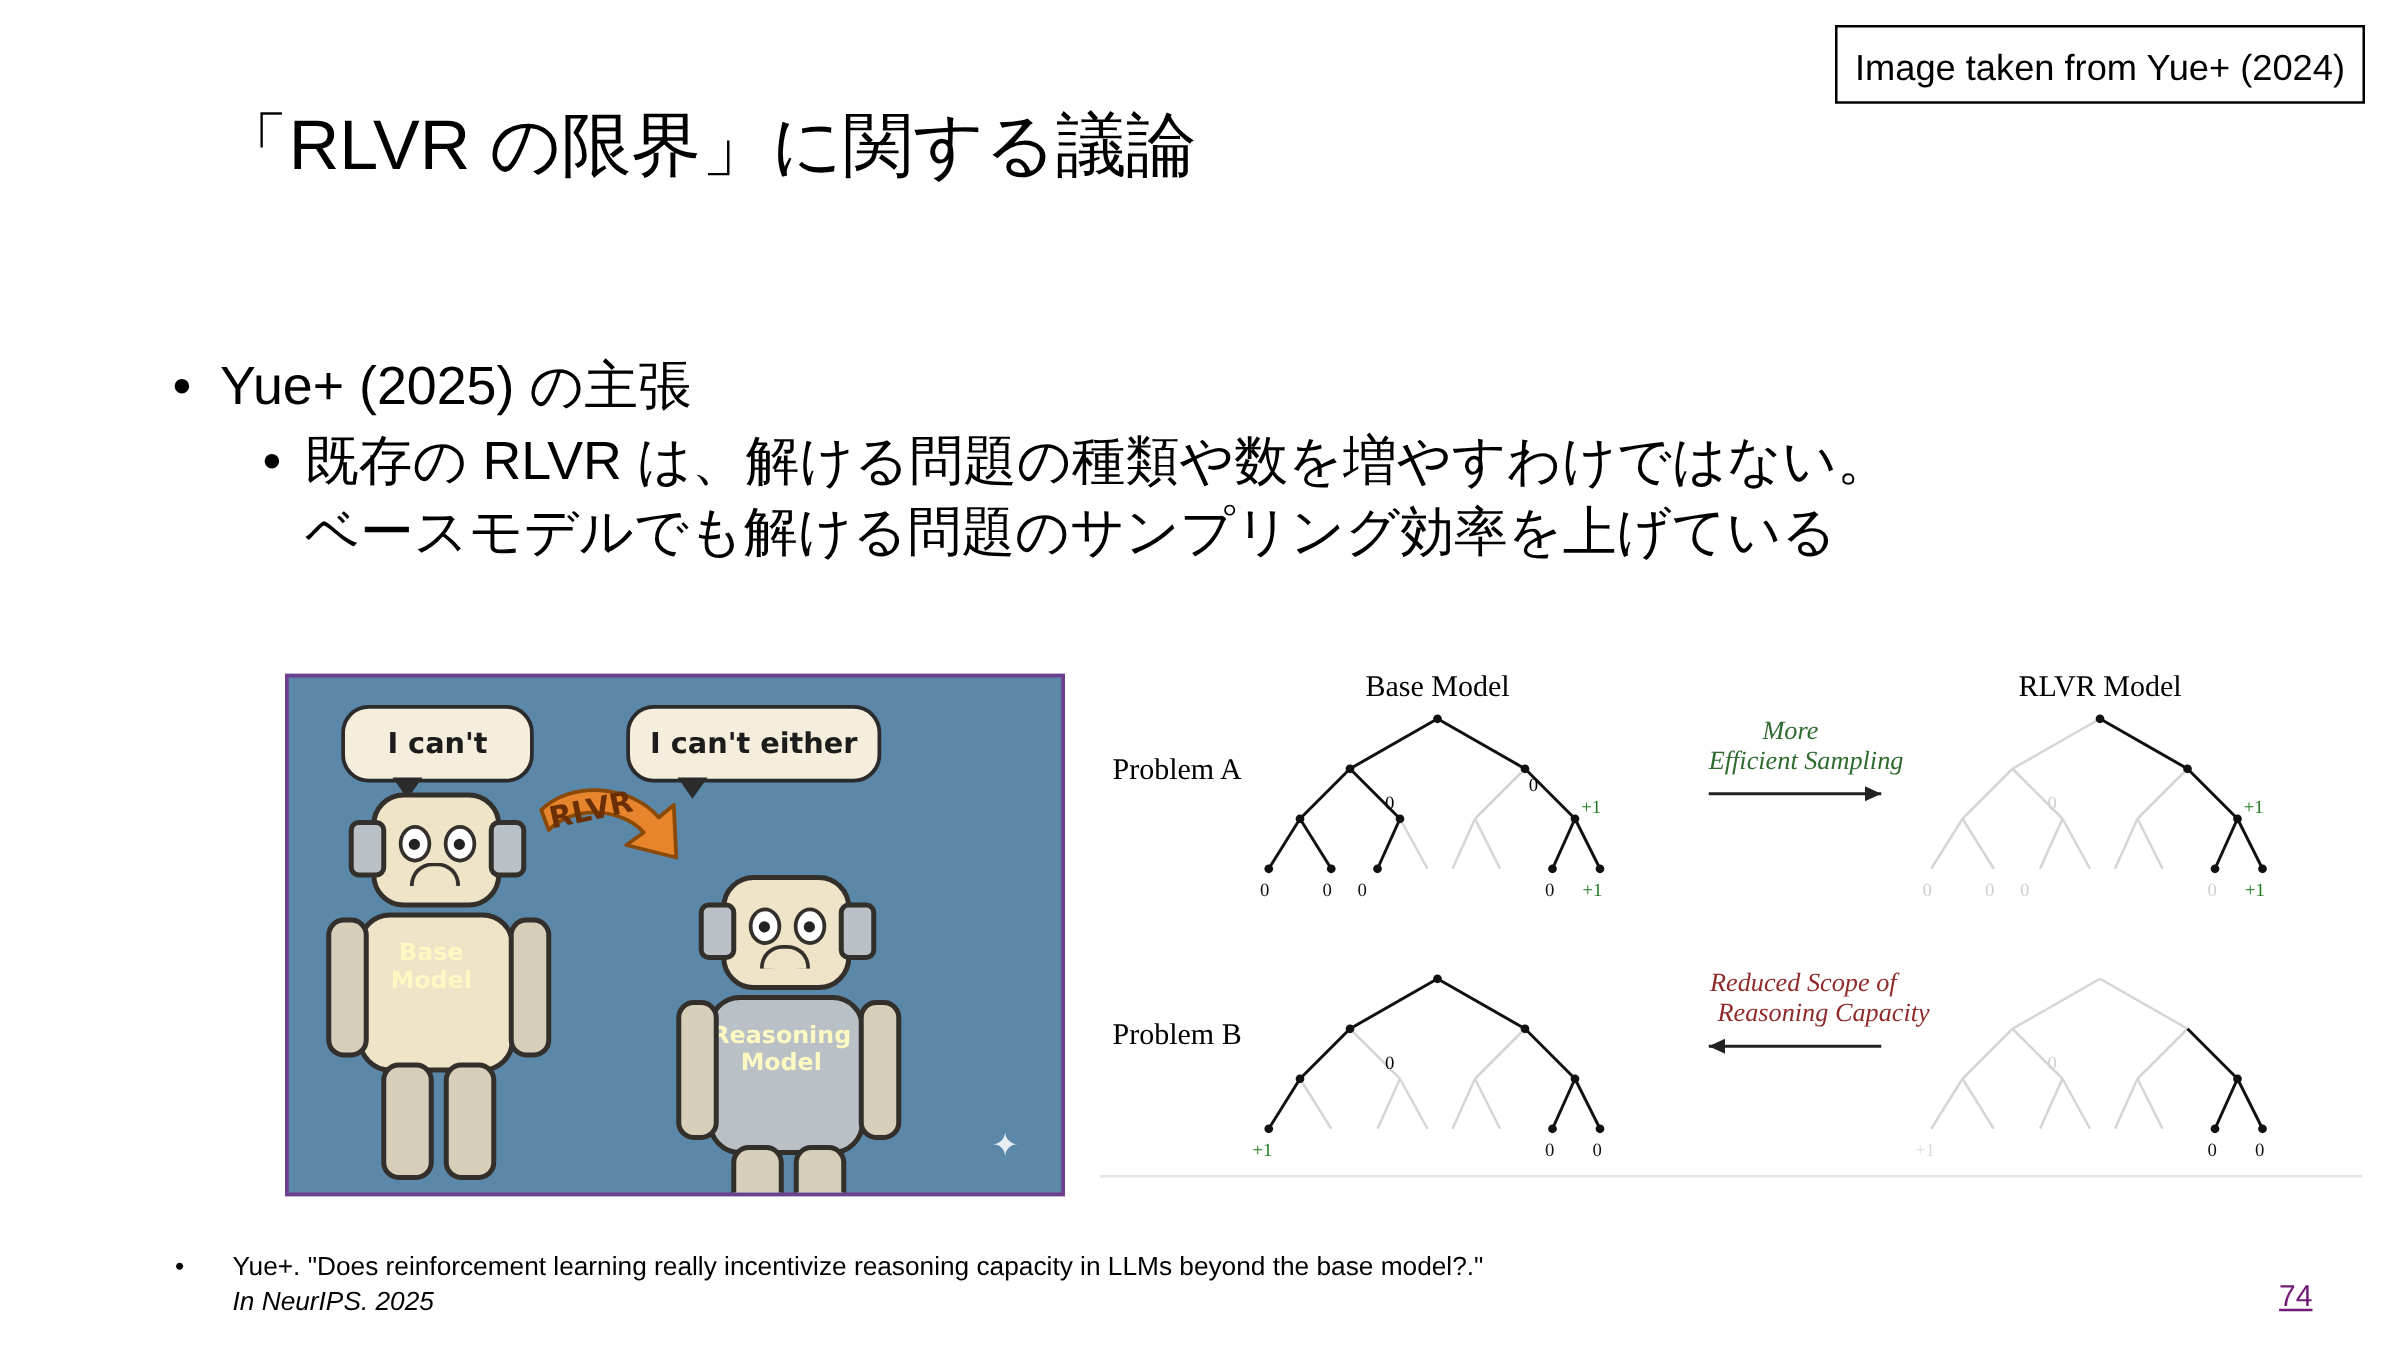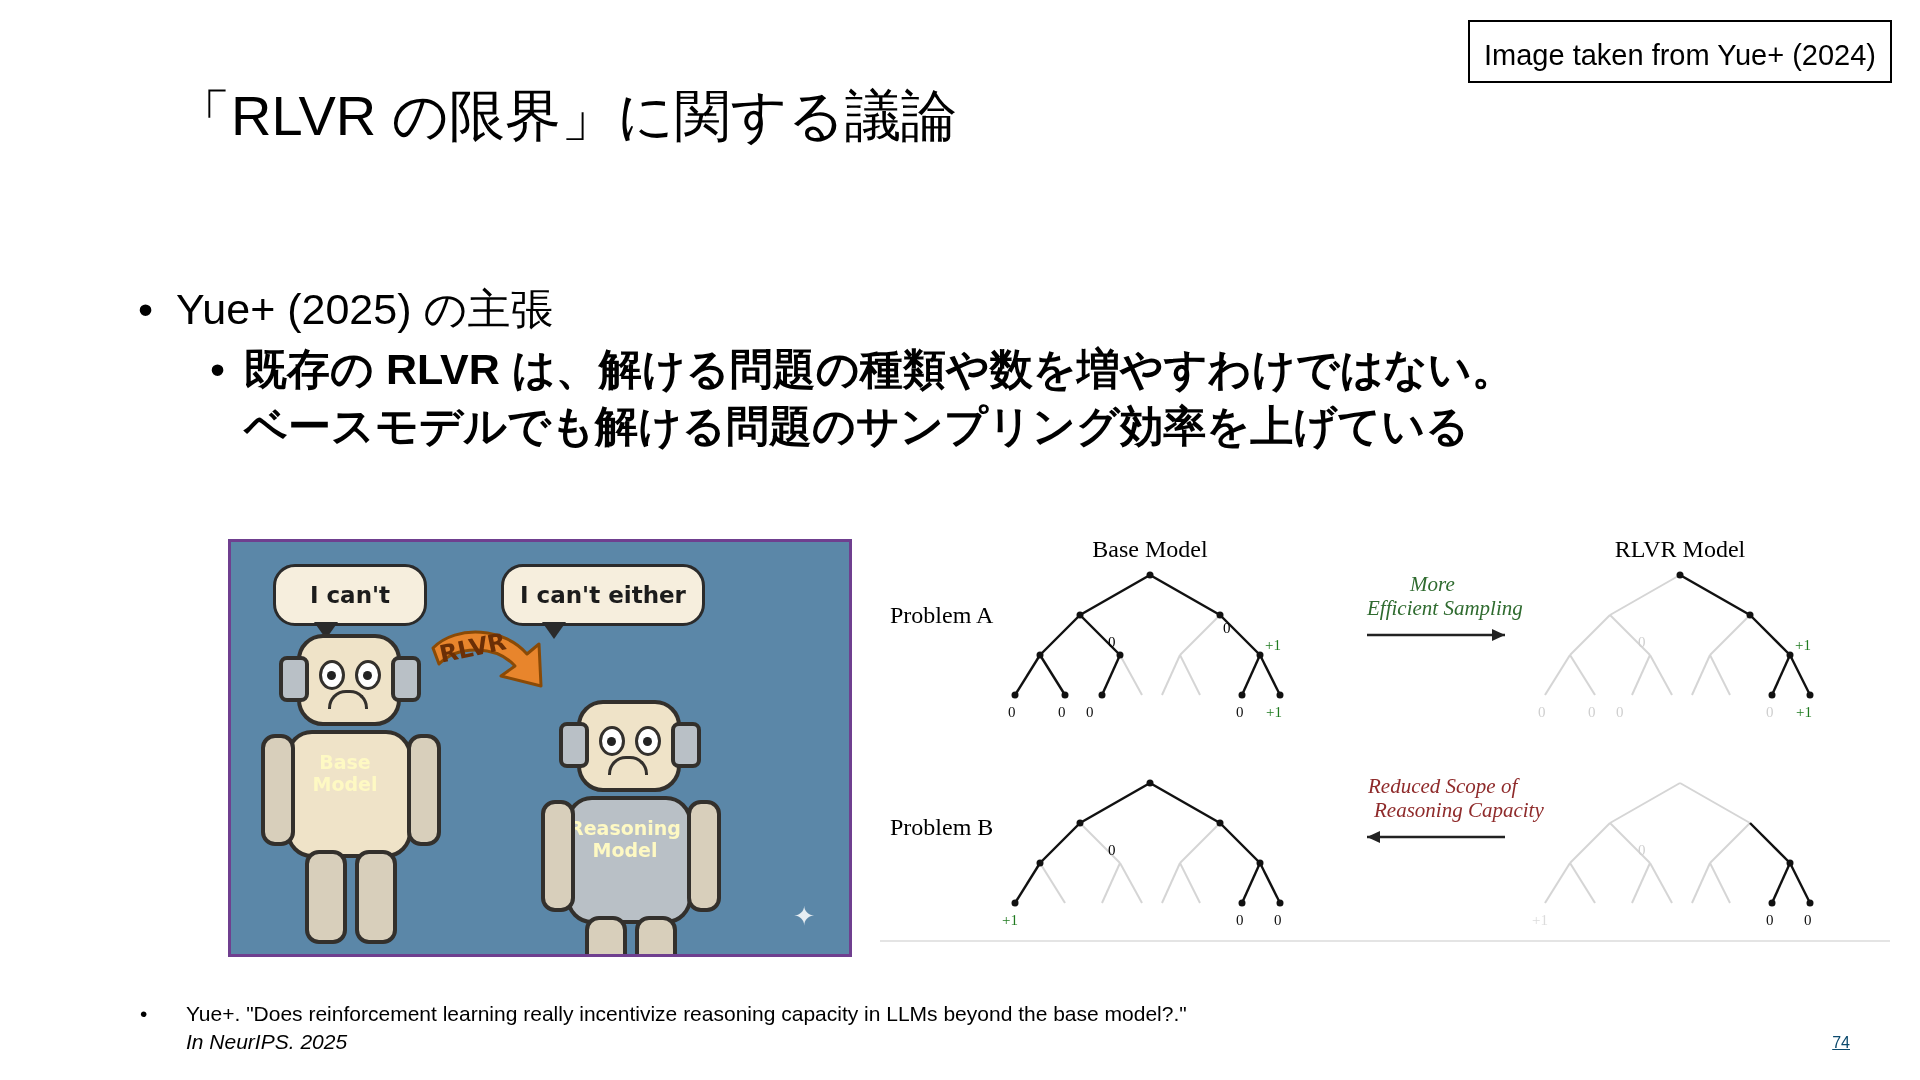--- a/index.html
+++ b/index.html
@@ -69,21 +69,20 @@
     font-size: 43px;
     line-height: 1.32;
     margin-left: 72px;
   }
   .bullet-l2 .dot {
     width: 34px;
     flex: 0 0 34px;
   }
   .bullet-l2 .txt {
     flex: 1 1 auto;
-    font-weight: bold;
   }
 
   
   .figure-row {
     position: absolute;
     top: 535px;
     left: 0;
     width: 1920px;
     height: 420px;
   }
@@ -253,22 +252,22 @@
     font-size: 21px;
     line-height: 1.35;
   }
   .footnote .dot { width: 46px; flex: 0 0 46px; }
   .footnote .fn-line2 { font-style: italic; }
 
   .page-num {
     position: absolute;
     right: 70px;
     bottom: 28px;
-    font-size: 16px;
-    color: #0c4a6e;
+    font-size: 24px;
+    color: #701a75;
     text-decoration: underline;
   }
 </style>
 </head>
 <body>
 
 <div class="slide">
 
   <div class="credit-box">Image taken from Yue+ (2024)</div>
 

